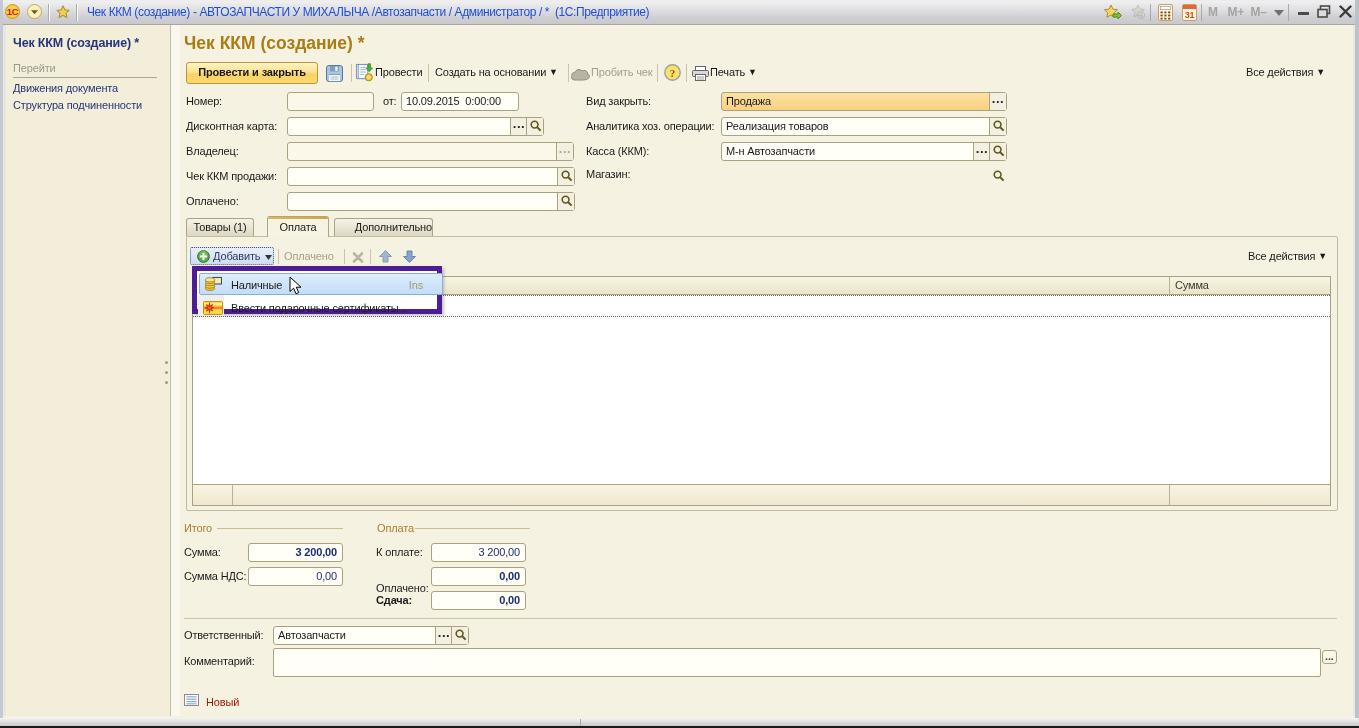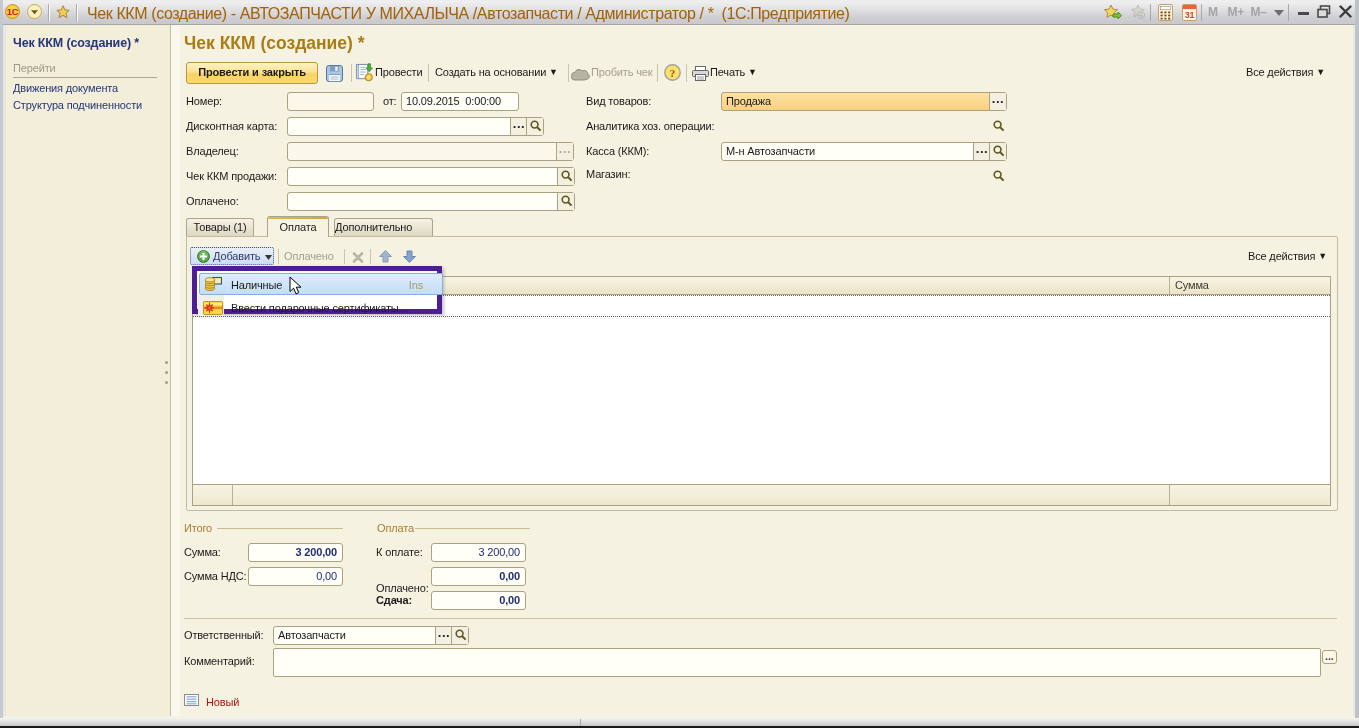--- a/index.html
+++ b/index.html
@@ -12,21 +12,21 @@
 .sep{position:absolute;width:1px;background:#c9c4ae;top:64px;height:18px}
 .num{color:#1e2d77;text-align:right;position:absolute;right:5px;top:2px}
 .grpline{position:absolute;height:1px;background:#cbbd93}
 .grplbl{position:absolute;color:#a97e2e;white-space:nowrap}
 .tbtxt{white-space:nowrap}
 </style>
 </head><body>
 <div id="scr">
 
 <div class="ab" id="titlebar" style="left:0;top:0;width:1359px;height:25px;background:linear-gradient(#f2f2f3,#e0e0e2 40%,#cecdd2 75%,#c9c9cd);border-bottom:1px solid #a6a6a6;box-sizing:border-box"></div>
-<div class="ab" style="left:87px;top:5px;font-size:16px;letter-spacing:-0.4px;color:#a16207">Чек ККМ (создание) - АВТОЗАПЧАСТИ У МИХАЛЫЧА /Автозапчасти / Администратор / * &nbsp;(1С:Предприятие)</div>
+<div class="ab" style="left:87px;top:5px;font-size:12px;letter-spacing:-0.4px;color:#1d4ed8">Чек ККМ (создание) - АВТОЗАПЧАСТИ У МИХАЛЫЧА /Автозапчасти / Администратор / * &nbsp;(1С:Предприятие)</div>
 <svg class="ab" style="left:5px;top:4px" width="15" height="15" viewBox="0 0 15 15">
       <circle cx="7.5" cy="7.5" r="7" fill="#f6c63a" stroke="#c89a20"></circle>
       <circle cx="7.5" cy="7.5" r="5.8" fill="#fad04a"></circle>
       <text x="7.6" y="11.4" font-size="9.5" font-weight="bold" fill="#dd1111" text-anchor="middle" font-family="Liberation Sans">1C</text>
     </svg>
 <svg class="ab" style="left:27px;top:4px" width="15" height="15" viewBox="0 0 15 15">
       <circle cx="7.5" cy="7.5" r="7" fill="#fdf0c0" stroke="#c8a94e"></circle>
       <path d="M4 6.3 L11 6.3 L7.5 10.2 Z" fill="#6b5a22"></path>
     </svg>
 <div class="ab" style="left:48px;top:4px;width:1px;height:17px;background:#aaaaaa"></div>
@@ -189,48 +189,52 @@
     </svg>
 
 <div class="lbl" style="left:186px;top:195px">Оплачено:</div>
 <div class="fld" style="left:287px;top:192px;width:288px">
       <span class="magb" style="right:0;width:16px"></span>
     </div>
 <svg class="ab" style="left:561px;top:195px" width="12" height="12">
       <use href="#magsym"></use>
     </svg>
 
-<div class="lbl" style="left:586px;top:95px">Вид товаров:</div>
+<div class="lbl" style="left:586px;top:95px">Вид закрыть:</div>
 <div class="fld" style="left:721px;top:92px;width:286px;background:linear-gradient(#fce1a0,#fad082)">
       <span class="txt">Продажа</span>
       <span class="dots" style="right:0;width:16px">...</span>
     </div>
 
 <div class="lbl" style="left:586px;top:120px">Аналитика хоз. операции:</div>
+<div class="fld" style="left:721px;top:117px;width:286px">
+      <span class="txt">Реализация товаров</span>
+      <span class="magb" style="right:0;width:16px"></span>
+    </div>
 <svg class="ab" style="left:993px;top:120px" width="12" height="12">
       <use href="#magsym"></use>
     </svg>
 
 <div class="lbl" style="left:586px;top:145px">Касса (ККМ):</div>
 <div class="fld" style="left:721px;top:142px;width:286px">
       <span class="txt">М-н Автозапчасти</span>
       <span class="dots" style="right:16px;width:16px">...</span>
       <span class="magb" style="right:0;width:16px"></span>
     </div>
 <svg class="ab" style="left:993px;top:145px" width="12" height="12">
       <use href="#magsym"></use>
     </svg>
 
 <div class="lbl" style="left:586px;top:168px">Магазин:</div>
 <svg class="ab" style="left:993px;top:170px" width="12" height="12">
       <use href="#magsym"></use>
     </svg>
 
 <div class="ab" style="left:186px;top:218px;width:68px;height:18px;background:linear-gradient(#f6f3e6,#ddd8c2);border:1px solid #aaa48a;border-bottom:none;border-radius:3px 3px 0 0;box-sizing:border-box;text-align:center;line-height:17px">Товары (1)</div>
-<div class="ab" style="left:334px;top:218px;width:99px;height:18px;background:linear-gradient(#f6f3e6,#ddd8c2);border:1px solid #aaa48a;border-bottom:none;border-radius:3px 3px 0 0;box-sizing:border-box;text-align:left;line-height:17px">Дополнительно</div>
+<div class="ab" style="left:334px;top:218px;width:99px;height:18px;background:linear-gradient(#f6f3e6,#ddd8c2);border:1px solid #aaa48a;border-bottom:none;border-radius:3px 3px 0 0;box-sizing:border-box;text-align:right;line-height:17px">Дополнительно</div>
 <div class="ab" style="left:267px;top:216px;width:62px;height:21px;background:#f7f3e2;border:1px solid #aaa48a;border-bottom:none;border-radius:3px 3px 0 0;box-sizing:border-box;text-align:center;line-height:20px;z-index:3">Оплата<div style="position:absolute;left:0;right:0;top:0;height:2px;background:linear-gradient(90deg,#e2b654,#d4a438);border-radius:3px 3px 0 0"></div></div>
 
 <div class="ab" style="left:186px;top:236px;width:1152px;height:275px;border:1px solid #c2bc9e;border-radius:0 2px 2px 2px;box-sizing:border-box;background:#f6f2e1"></div>
 
 <div class="ab" style="left:190px;top:247px;width:84px;height:18px;border:1px dotted #41558c;border-radius:2px;background:linear-gradient(#e9effa,#cfdcf0);box-sizing:border-box"></div>
 <svg class="ab" style="left:197px;top:250px" width="13" height="13" viewBox="0 0 13 13">
       <circle cx="6.5" cy="6.5" r="5.9" fill="#55a945" stroke="#2e7a22"></circle>
       <circle cx="6.5" cy="4.8" r="4.2" fill="#79bf6b" opacity="0.75"></circle>
       <rect x="5.5" y="2.8" width="2" height="7.4" fill="#fff"></rect>
       <rect x="2.8" y="5.5" width="7.4" height="2" fill="#fff"></rect>

